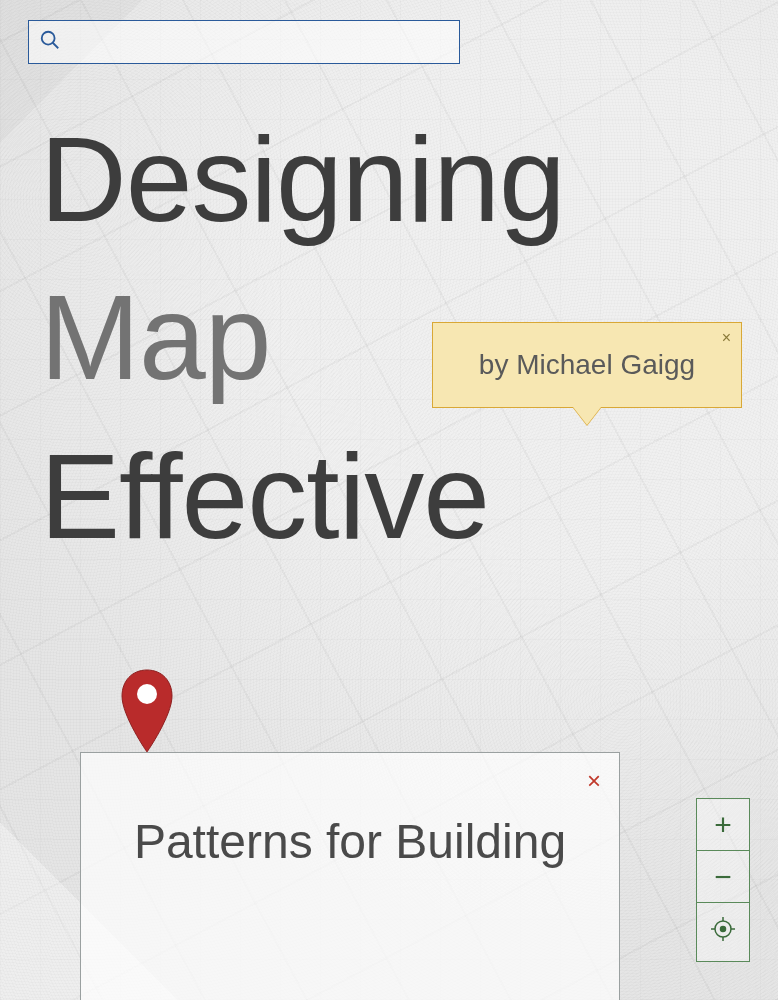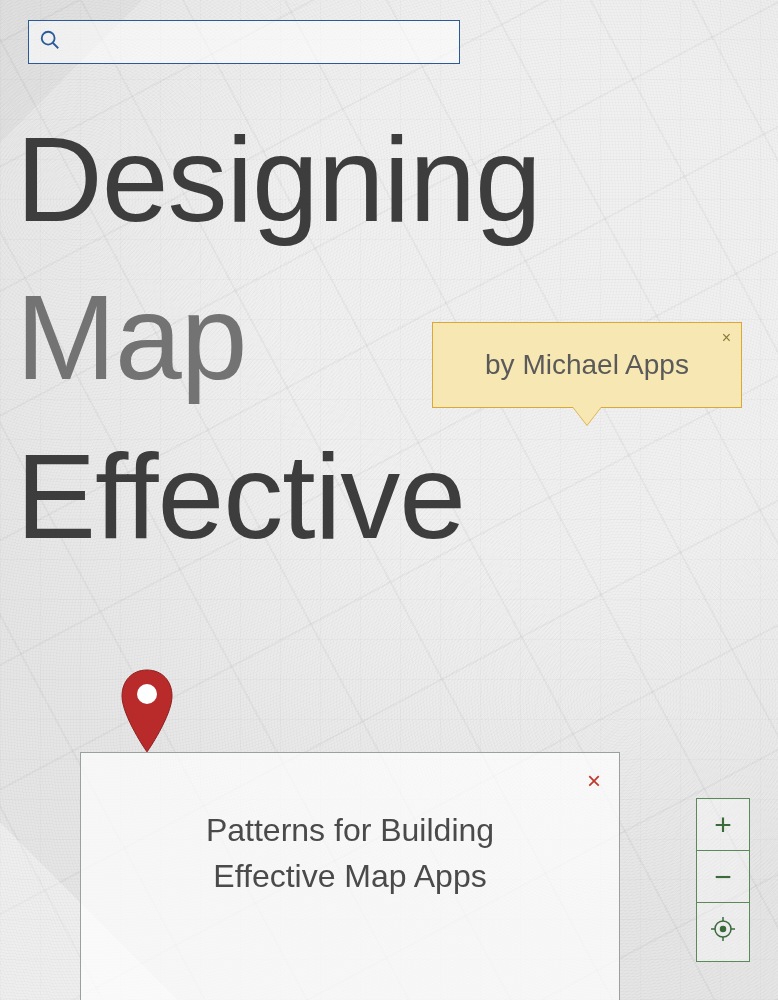--- a/index.html
+++ b/index.html
@@ -38,21 +38,21 @@
     border: 1.5px solid #2a5a9a;
     background: rgba(255,255,255,.55);
     display: flex; align-items: center;
     padding-left: 10px;
   }
   .search svg { width: 22px; height: 22px; stroke:#2a5a9a; stroke-width:2; fill:none; }
 
   
   .title {
     position: absolute;
-    left: 16px; top: 100px;
+    left: 40px; top: 100px;
     width: 700px;
     font-weight: 300;
     color: #3d3d3d;
     line-height: 1.32;
     letter-spacing: -1px;
   }
   .title .line { font-size: 120px; }
   .title .line.bold { font-weight: 400; color:#737373; }
 
   
@@ -98,21 +98,21 @@
     border: 1.5px solid #9aa0a0;
     border-bottom: none;
     padding: 54px 40px 0 40px;
   }
   .subtitle-panel .x {
     position:absolute; top:14px; right:18px;
     color:#c0392b; font-size:24px; font-weight:300;
     font-family: Arial, sans-serif;
   }
   .subtitle-panel .sub {
-    font-size: 32px;
+    font-size: 48px;
     font-weight: 300;
     color: #4a4a4a;
     line-height: 1.45;
     text-align: center;
   }
 
   
   .zoom {
     position: absolute;
     right: 28px; bottom: 38px;
@@ -149,36 +149,35 @@
 </div>
 
 <div class="title">
   <div class="line">Designing</div>
   <div class="line bold">Map</div>
   <div class="line">Effective</div>
 </div>
 
 <div class="author-popup">
   <span class="x">×</span>
-  <span>by Michael Apps</span>
+  <span>by Michael Gaigg</span>
   <span class="tail"></span>
 </div>
 
 <div class="pin">
   <svg viewBox="0 0 58 92">
     <path d="M29 4 C14 4 4 15 4 30 C4 50 29 86 29 86 C29 86 54 50 54 30 C54 15 44 4 29 4 Z" fill="#b92b2b" stroke="#8e1f1f" stroke-width="1"></path>
     <circle cx="29" cy="28" r="10" fill="#ffffff"></circle>
   </svg>
 </div>
 
 <div class="subtitle-panel">
   <span class="x">×</span>
   <div class="sub">
     <span>Patterns for Building</span><br>
-    <span>Effective Map Apps</span>
   </div>
 </div>
 
 <div class="zoom">
   <div class="cell">+</div>
   <div class="cell">−</div>
   <div class="cell locate-cell">
     <span>
       <svg viewBox="0 0 26 26">
         <circle cx="13" cy="13" r="8"></circle>

